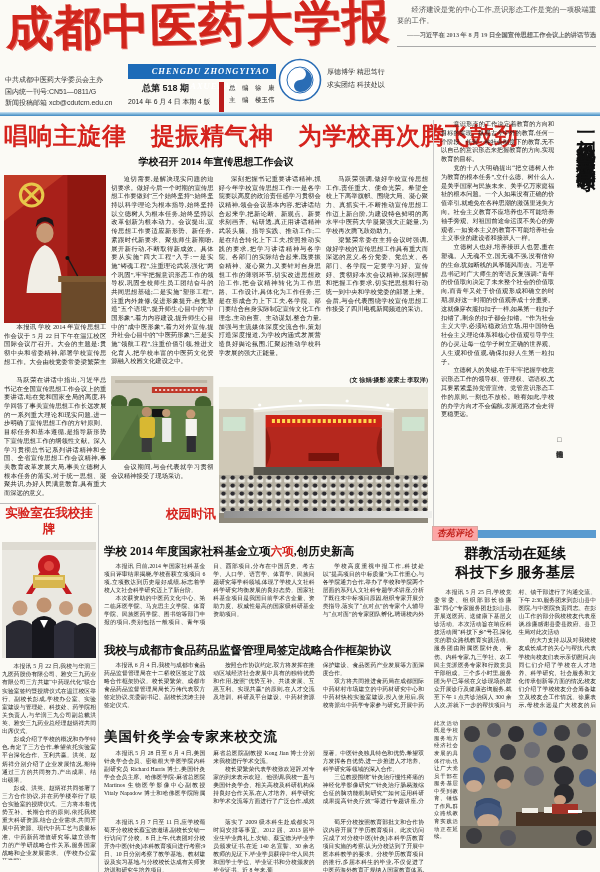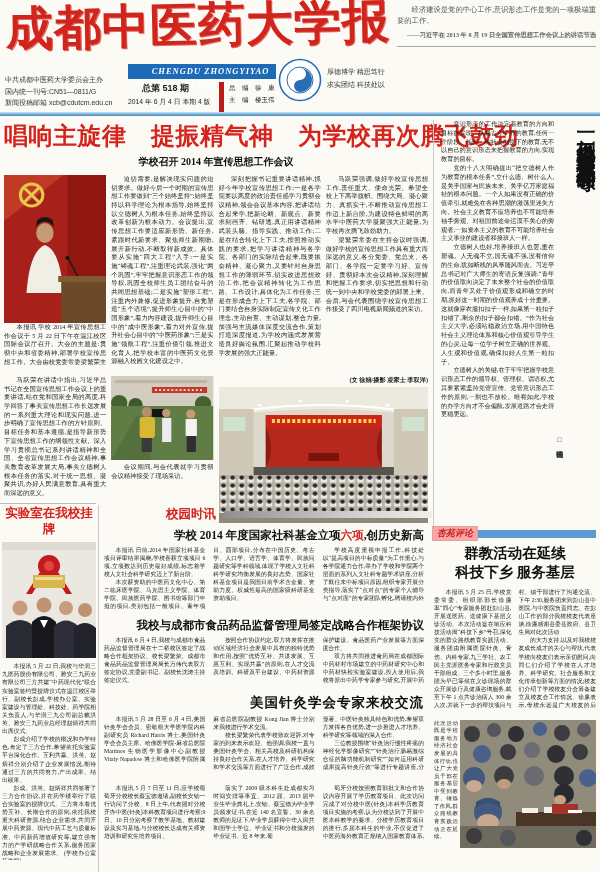--- a/index.html
+++ b/index.html
@@ -60,21 +60,21 @@
   
   .vline-left{position:absolute;left:98px;top:505px;width:1px;height:367px;background:#c9c9c9;}
   .hline-left{position:absolute;left:0;top:503px;width:96px;height:1px;background:#bbb;}
   .left-article{position:absolute;left:2px;top:506px;width:94px;height:364px;}
   .left-head{font-size:12.5px;font-weight:bold;color:#d5231d;text-align:center;line-height:1.25;}
   .photoD{width:94px;height:116px;display:block;margin-top:5px;}
   .left-text{margin-top:4px;font-size:5.8px;line-height:1.4;text-align:justify;overflow:hidden;height:198px;}
   .left-text p{margin:0;text-indent:2em;}
   .campus-col{position:absolute;left:104px;top:528px;width:320px;height:344px;}
   .art{margin-bottom:7px;}
-  .art-head{font-size:11.5px;font-weight:bold;color:#111;text-align:right;white-space:nowrap;}
+  .art-head{font-size:11.5px;font-weight:bold;color:#111;text-align:left;white-space:nowrap;margin-top:16px;}
   .art-head .em{color:#d5231d;}
   .art-head.big{font-size:13.5px;letter-spacing:1px;}
   .cols3{column-count:3;column-gap:8px;font-size:5.8px;line-height:1.38;text-align:justify;margin-top:4px;overflow:hidden;}
   .cols3 p{margin:0;text-indent:2em;}
   .h64{height:64px;} .h50{height:50px;} .h62{height:62px;} .h56{height:56px;}
   .review-col{position:absolute;left:434px;top:530px;width:162px;height:342px;}
   .review-strip{position:relative;height:8px;background:#5a9bd0;margin-bottom:6px;}
   .review-label{position:absolute;left:-2px;top:-4px;background:#fca5a5;border:1px solid #d9a6a0;
        padding:0 4px;color:#c2221c;font-style:italic;font-weight:bold;font-size:9px;line-height:13px;}
   .review-head{font-size:14.5px;font-weight:bold;text-align:center;line-height:1.3;color:#111;}

